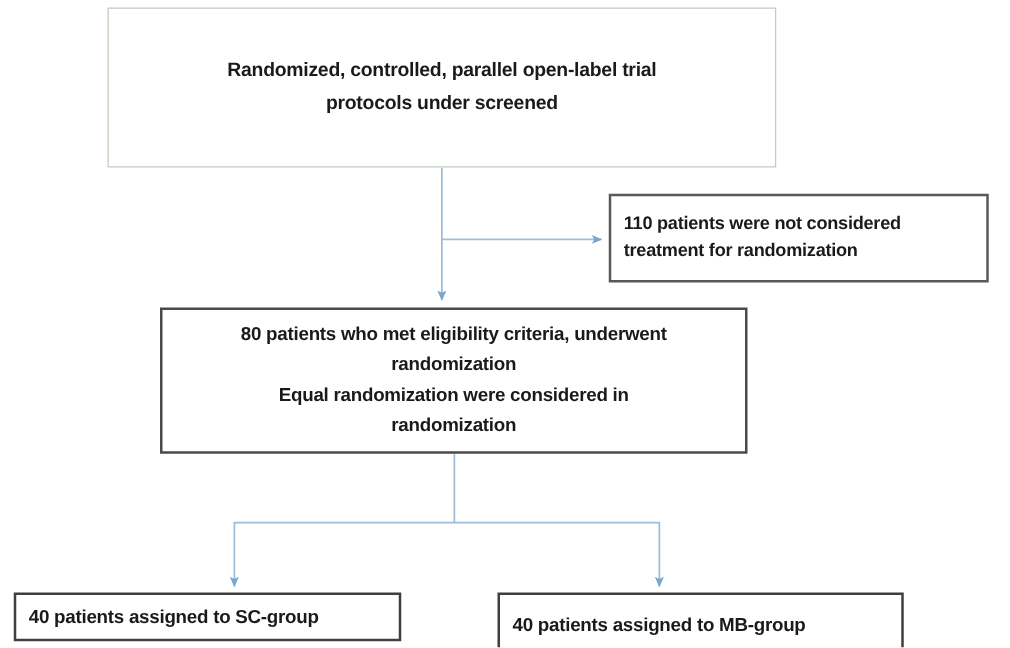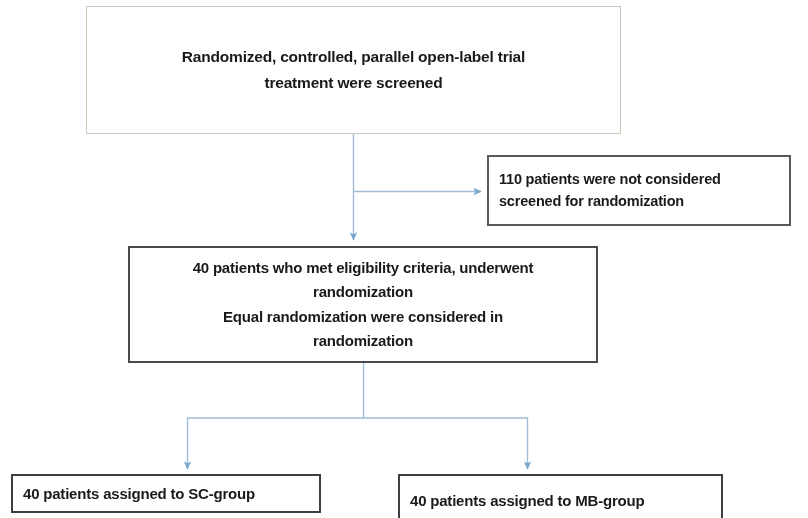--- a/index.html
+++ b/index.html
@@ -137,34 +137,34 @@
     </g>
 
     <g>
       <line x1="527.5" y1="418" x2="527.5" y2="469" stroke="#9fbdd8" stroke-width="1.4" marker-end="url(#arrowhead)"></line>
     </g>
   </svg>
 
   <div class="node" id="box-screening">
     <span class="lines">
       <span>Randomized, controlled, parallel open-label trial</span>
-      <span>treatment were screened</span>
+      <span>protocols under screened</span>
     </span>
   </div>
 
   <div class="node" id="box-excluded">
     <span class="lines">
       <span>110 patients were not considered</span>
-      <span>screened for randomization</span>
+      <span>treatment for randomization</span>
     </span>
   </div>
 
   <div class="node" id="box-randomized">
     <span class="lines">
-      <span>40 patients who met eligibility criteria, underwent</span>
+      <span>80 patients who met eligibility criteria, underwent</span>
       <span>randomization</span>
       <span>Equal randomization were considered in</span>
       <span>randomization</span>
     </span>
   </div>
 
   <div class="node" id="box-sc">
     <span class="lines">
       <span>40 patients assigned to SC-group</span>
     </span>

